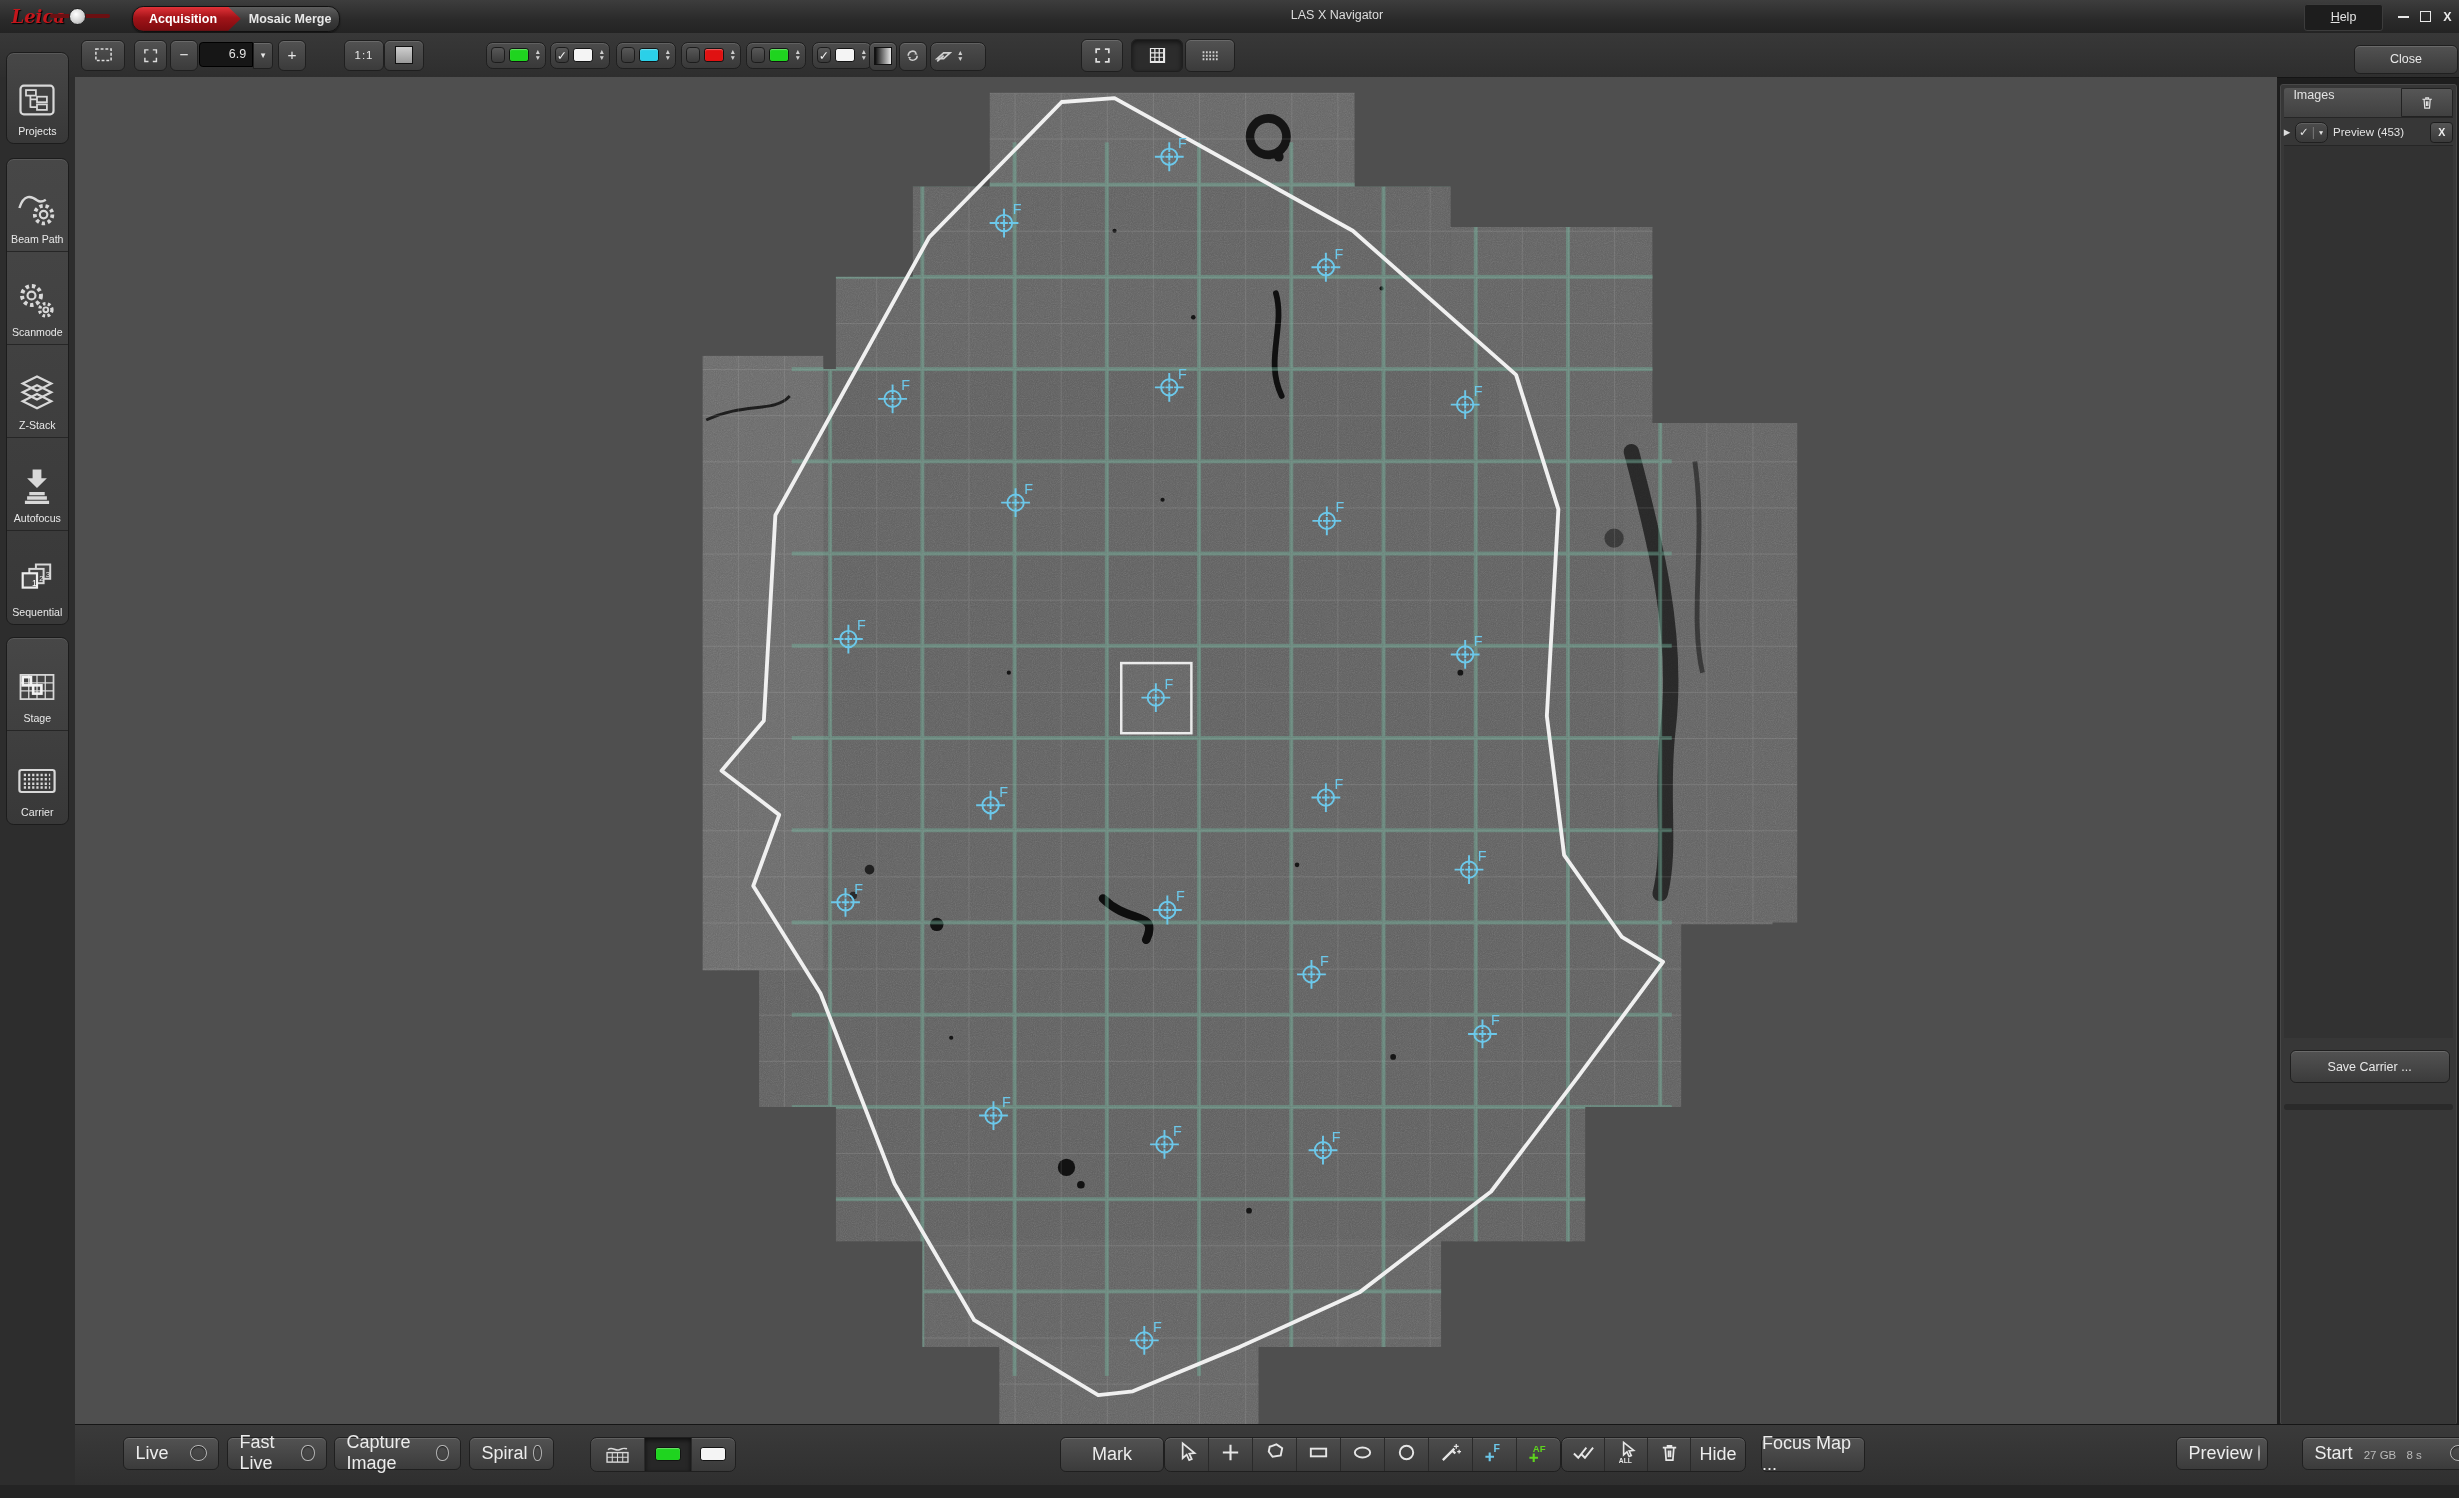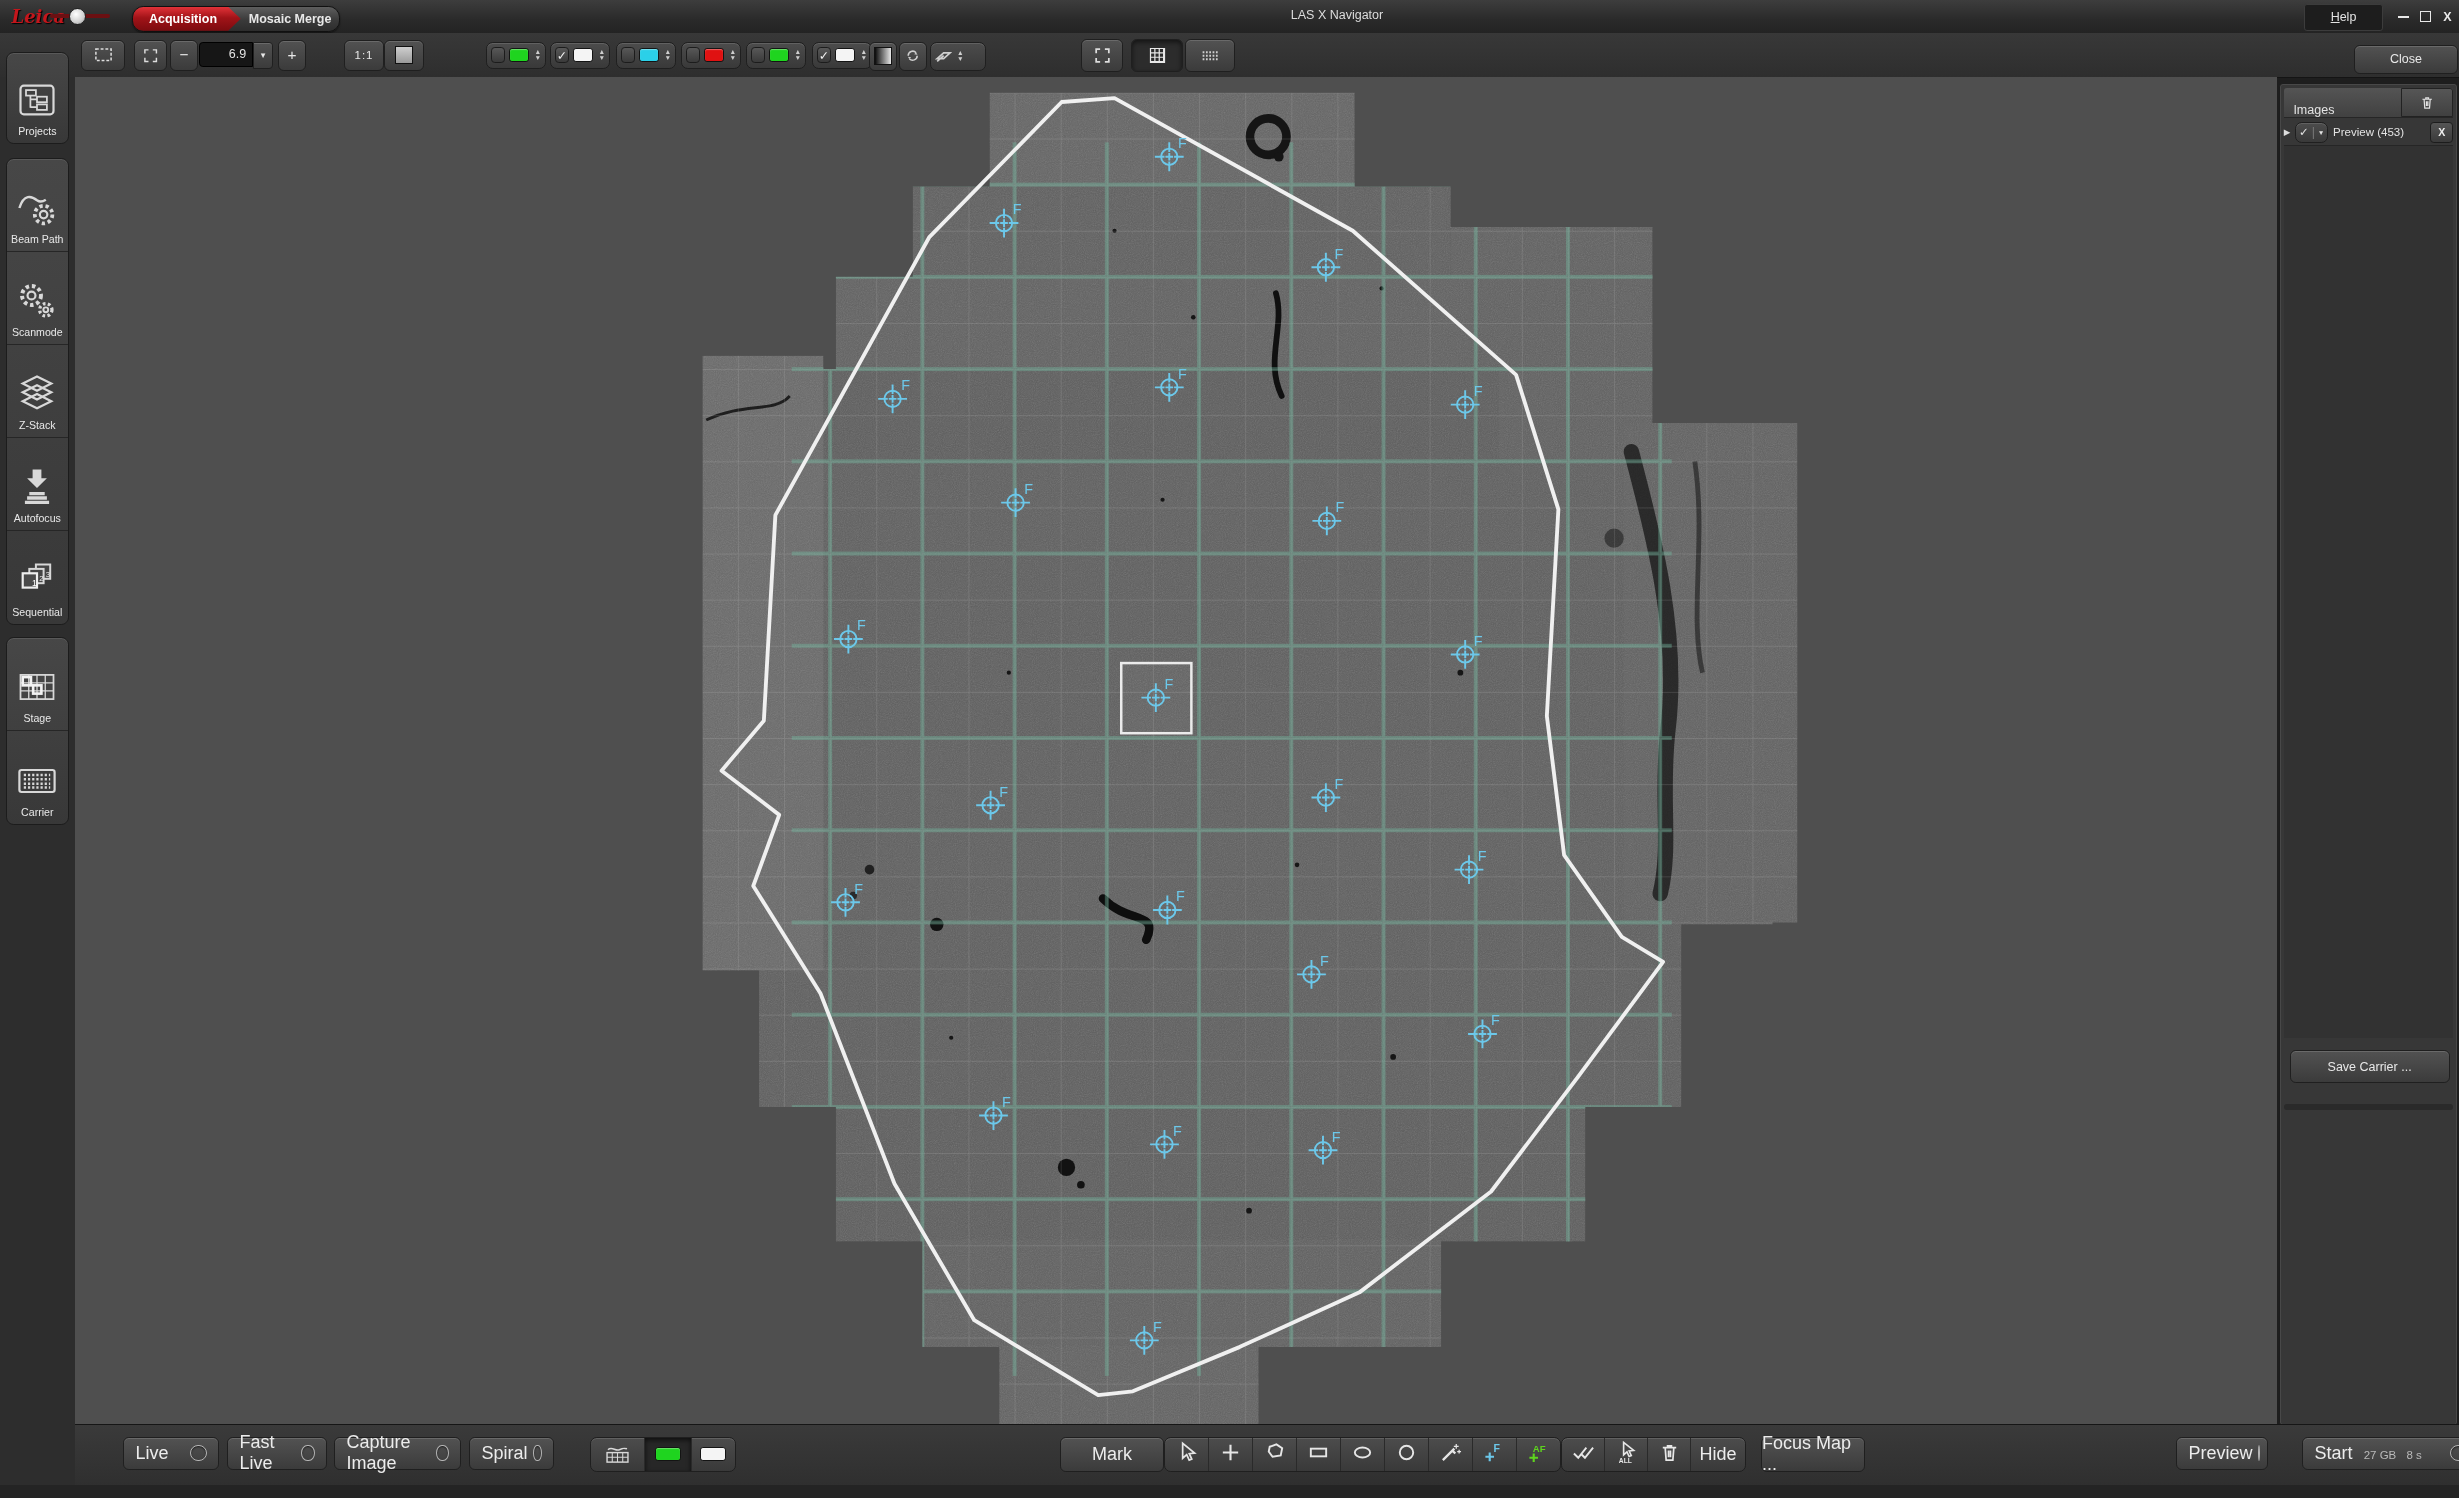--- a/index.html
+++ b/index.html
@@ -36,21 +36,21 @@
     box-shadow:inset 0 1px 1.9px rgba(0,0,0,.6);}
   .chk{width:16.3px;height:16.3px;border:1px solid #1c1c1c;border-radius:3.8px;
     background:linear-gradient(#585858,#3a3a3a);display:flex;align-items:center;justify-content:center;
     font-size:12.5px;color:#f2f2f2;}
   .swatch{width:24px;height:12.5px;border-radius:2.9px;border:1px solid #141414;
     box-shadow:inset 0 1px 1px rgba(255,255,255,.35);}
   .spin{display:flex;flex-direction:column;line-height:5.8px;font-size:6.7px;color:#cfcfcf;margin-left:1.9px;}
   .xbtn{width:21px;height:19px;border:1px solid #1c1c1c;border-radius:3.8px;
     background:linear-gradient(#555,#3a3a3a);display:flex;align-items:center;justify-content:center;
     font-size:10.6px;font-weight:bold;color:#eee;cursor:pointer;}
-  .panelhead{display:flex;align-items:flex-end;height:29px;
+  .panelhead{display:flex;align-items:flex-start;height:29px;
     background:linear-gradient(#545454,#414141);border-bottom:1px solid #262626;border-radius:2.9px 2.9px 0 0;gap:36px;}
   .iconbtn{display:flex;align-items:center;justify-content:center;cursor:pointer;
     background:linear-gradient(#565656,#404040);border:1px solid #222;border-radius:3.8px;}
   
   #logo{left:11.5px;top:5.8px;font-family:"DejaVu Serif",serif;font-style:italic;font-weight:bold;
     font-size:18px;color:#c3161c;text-shadow:1px 1px 1px #000;}
   #dimslider{left:50px;top:14.4px;width:60px;height:3.8px;background:#6b1012;border-radius:1.9px;}
   #dimslider .knob{position:absolute;left:19px;top:-6.7px;width:15.4px;height:15.4px;border-radius:50%;
     background:radial-gradient(circle at 40% 35%,#fff,#cfcfcf 60%,#8a8a8a);border:1px solid #222;}
   #tabs{left:132px;top:5.8px;height:24px;display:flex;border-radius:11.5px;overflow:hidden;

